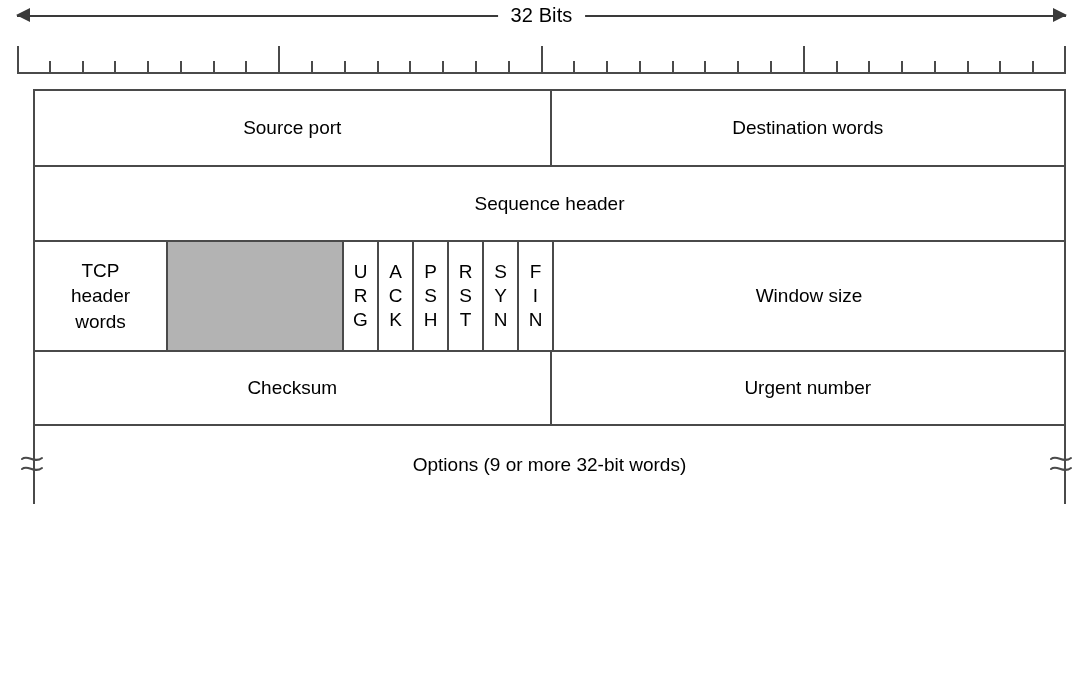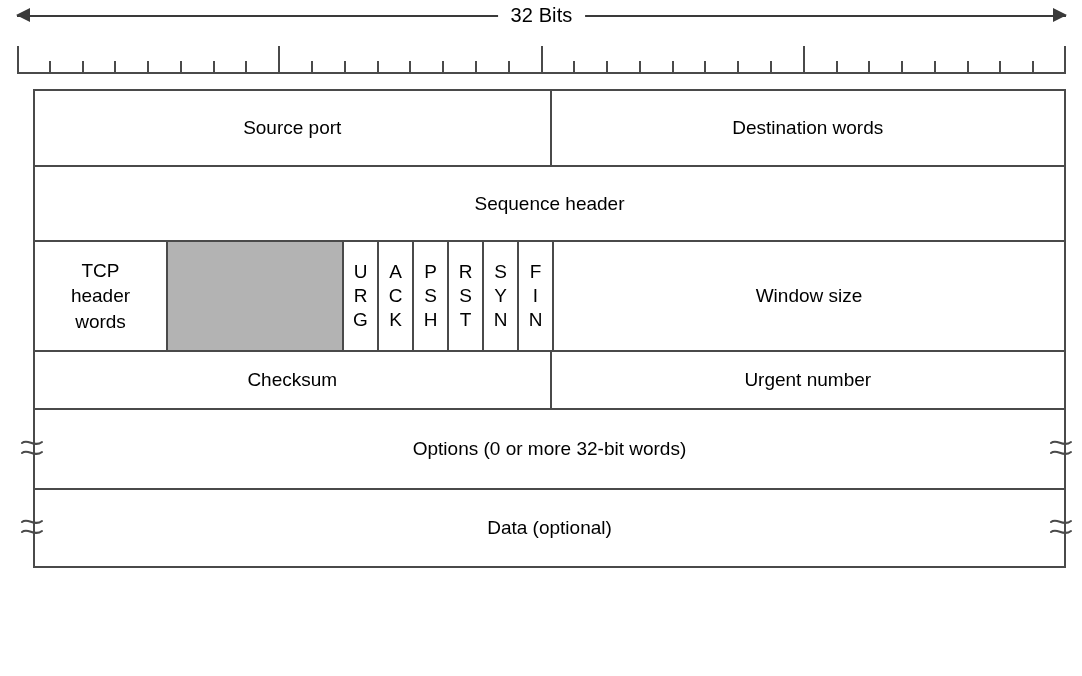--- a/index.html
+++ b/index.html
@@ -121,21 +121,21 @@
   }
   .cell.divider {
     border-left: 2px solid #4a4a4a;
   }
 
   
   .h-ports   { height: 76px; }
   .h-seq     { height: 75px; }
   .h-ack     { height: 75px; }
   .h-flags   { height: 110px; }
-  .h-cksum   { height: 58px; justify-content: center; }
+  .h-cksum   { height: 74px; justify-content: center; }
   .h-options { height: 80px; }
   .h-data    { height: 80px; }
 
   
   .w-half { width: 50%; }
 
   
   .c-hdrlen {
     width: 131px;
     flex: 0 0 131px;
@@ -298,33 +298,18 @@
           <path d="M4 11 C10 6, 16 16, 24 10" fill="none" stroke="#4a4a4a" stroke-width="2" stroke-linecap="round"></path>
           <path d="M4 21 C10 16, 16 26, 24 20" fill="none" stroke="#4a4a4a" stroke-width="2" stroke-linecap="round"></path>
         </svg>
       </div>
       <div class="brk r">
         <svg width="34" height="34" viewBox="0 0 34 34">
           <path d="M4 11 C10 6, 16 16, 24 10" fill="none" stroke="#4a4a4a" stroke-width="2" stroke-linecap="round"></path>
           <path d="M4 21 C10 16, 16 26, 24 20" fill="none" stroke="#4a4a4a" stroke-width="2" stroke-linecap="round"></path>
         </svg>
       </div>
-      <div class="cell" style="width:100%">Options (0 or more 32-bit words)</div>
-    </div>
-
-    <div class="prow h-data last">
-      <div class="brk l">
-        <svg width="34" height="34" viewBox="0 0 34 34">
-          <path d="M4 11 C10 6, 16 16, 24 10" fill="none" stroke="#4a4a4a" stroke-width="2" stroke-linecap="round"></path>
-          <path d="M4 21 C10 16, 16 26, 24 20" fill="none" stroke="#4a4a4a" stroke-width="2" stroke-linecap="round"></path>
-        </svg>
-      </div>
-      <div class="brk r">
-        <svg width="34" height="34" viewBox="0 0 34 34">
-          <path d="M4 11 C10 6, 16 16, 24 10" fill="none" stroke="#4a4a4a" stroke-width="2" stroke-linecap="round"></path>
-          <path d="M4 21 C10 16, 16 26, 24 20" fill="none" stroke="#4a4a4a" stroke-width="2" stroke-linecap="round"></path>
-        </svg>
-      </div>
-      <div class="cell" style="width:100%">Data (optional)</div>
-    </div>
+      <div class="cell" style="width:100%">Options (9 or more 32-bit words)</div>
+    </div>
+
 
   </div>
 </div>
 
 </body></html>

